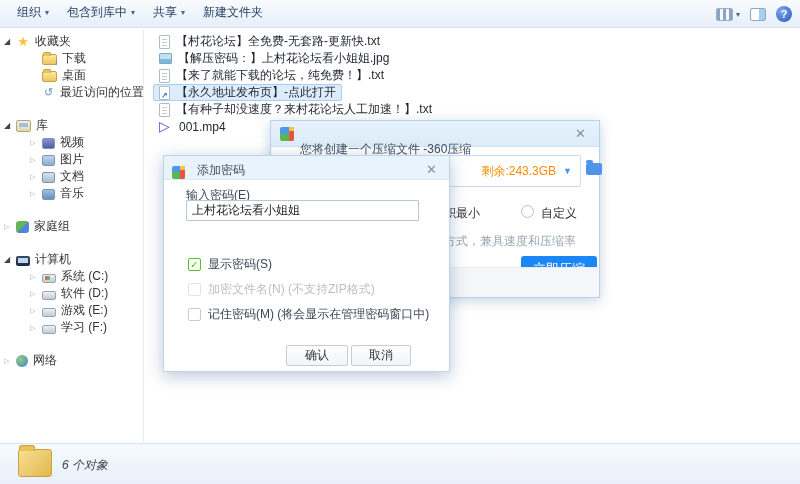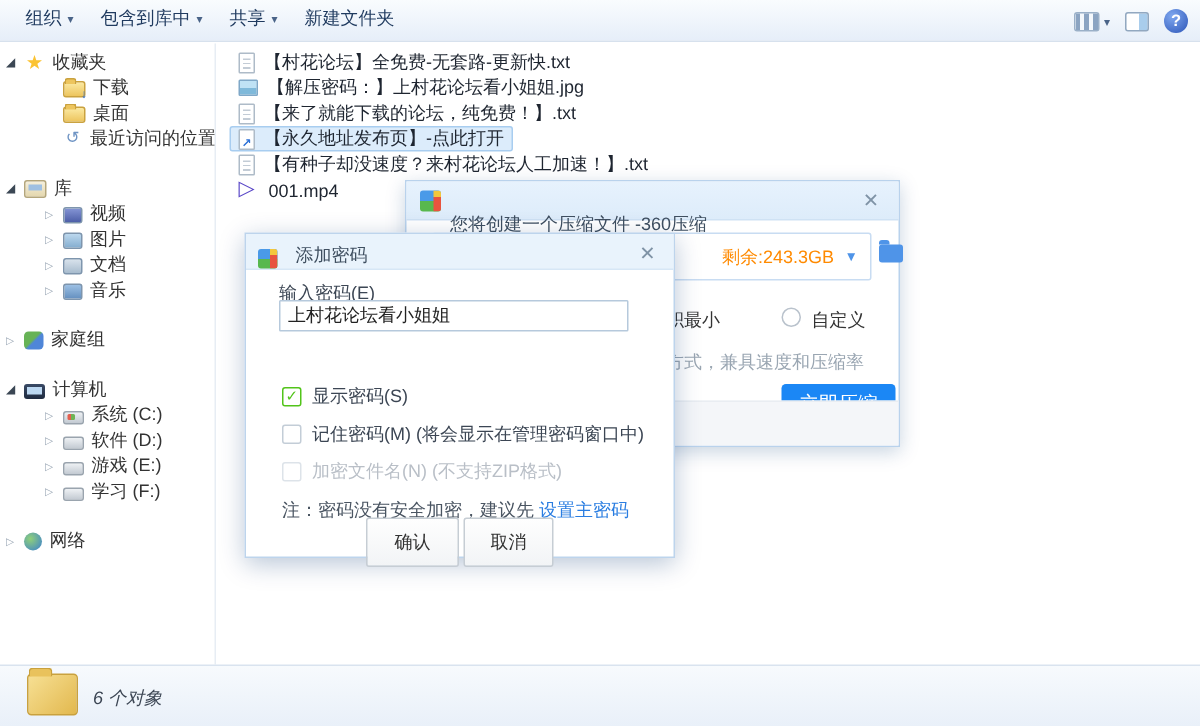--- a/index.html
+++ b/index.html
@@ -124,22 +124,22 @@
   .pwd-options{position:absolute;left:24px;top:96px;}
   .cb-row{display:flex;align-items:center;height:25px;gap:7px;cursor:default;}
   .cb-box{width:13px;height:13px;border:1px solid #c3cdd7;border-radius:2px;background:#fff;
     font-size:10px;line-height:11px;text-align:center;color:#52c41a;flex:0 0 13px;}
   .cb-box.checked{border-color:#52c41a;}
   .cb-row.disabled .cb-box{border-color:#dde3e9;}
   .cb-row.disabled .cb-label{color:#b9bfc7;}
   .cb-label{color:#3c4654;}
   .pwd-note{position:absolute;left:24px;top:176px;color:#4a5562;}
   .pwd-link{color:#2a7de1;}
-  .pwd-btn{position:absolute;top:189px;height:33px;background:linear-gradient(#fefefe,#f2f4f6);
-    border:1px solid #c6cdd4;border-radius:2px;color:#333;display:flex;align-items:center;justify-content:center;}
+  .pwd-btn{position:absolute;top:189px;height:21px;background:linear-gradient(#fefefe,#f2f4f6);
+    border:1px solid #c6cdd4;border-radius:2px;color:#333;display:flex;align-items:center;justify-content:center;margin-left:42px;}
   .pwd-btn.ok{left:80px;width:62px;}
   .pwd-btn.cancel{left:145px;width:60px;}
 </style>
 </head>
 <body>
 
 <div class="window">
 
   <div class="toolbar">
     <div style="display:flex;">
@@ -313,29 +313,26 @@
       <span class="pwd-title-text" style="margin-left:6px;">添加密码</span>
       <span class="dlg-close">✕</span>
     </div>
     <div class="pwd-label">输入密码(E)</div>
     <input class="pwd-input" type="text" value="上村花论坛看小姐姐" style="">
     <div class="pwd-options">
         <div class="cb-row">
           <span class="cb-box checked">✓</span>
           <span class="cb-label">显示密码(S)</span>
         </div>
+        <div class="cb-row disabled">
+          <span class="cb-box"></span>
+          <span class="cb-label">加密文件名(N) (不支持ZIP格式)</span>
+        </div>
         <div class="cb-row">
           <span class="cb-box"></span>
           <span class="cb-label">记住密码(M) (将会显示在管理密码窗口中)</span>
         </div>
-        <div class="cb-row disabled">
-          <span class="cb-box"></span>
-          <span class="cb-label">加密文件名(N) (不支持ZIP格式)</span>
-        </div>
       </div>
-    <div class="pwd-note">
-      <span>注：密码没有安全加密，建议先 </span><span class="pwd-link">设置主密码</span>
-    </div>
     <div class="pwd-btn ok">确认</div>
     <div class="pwd-btn cancel">取消</div>
   </div>
 
 </div>
 
 </body></html>

